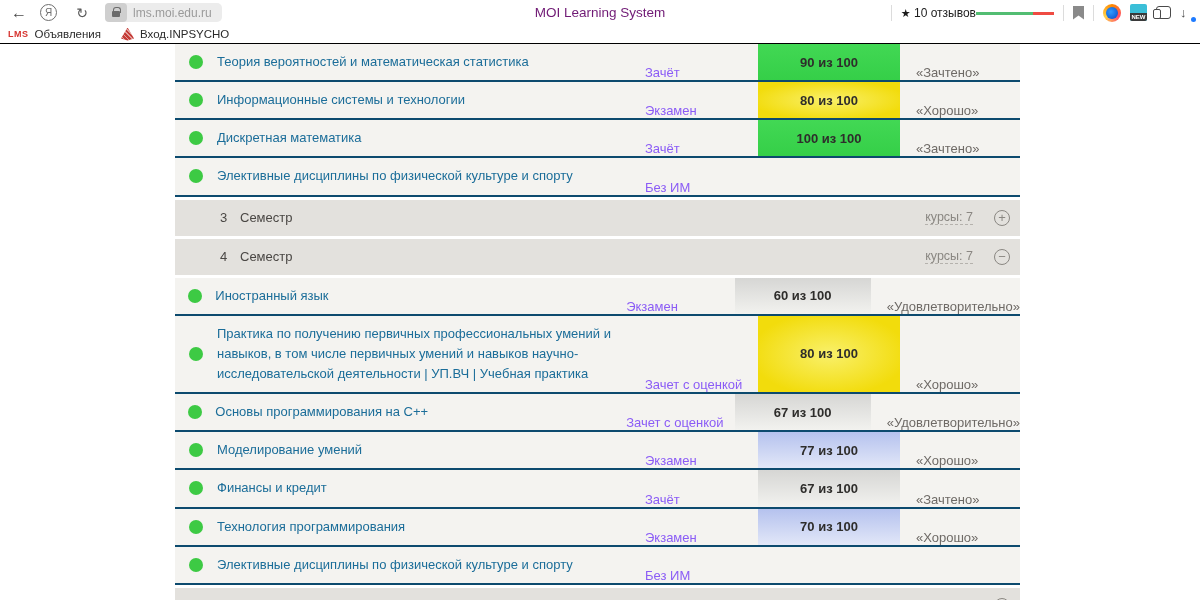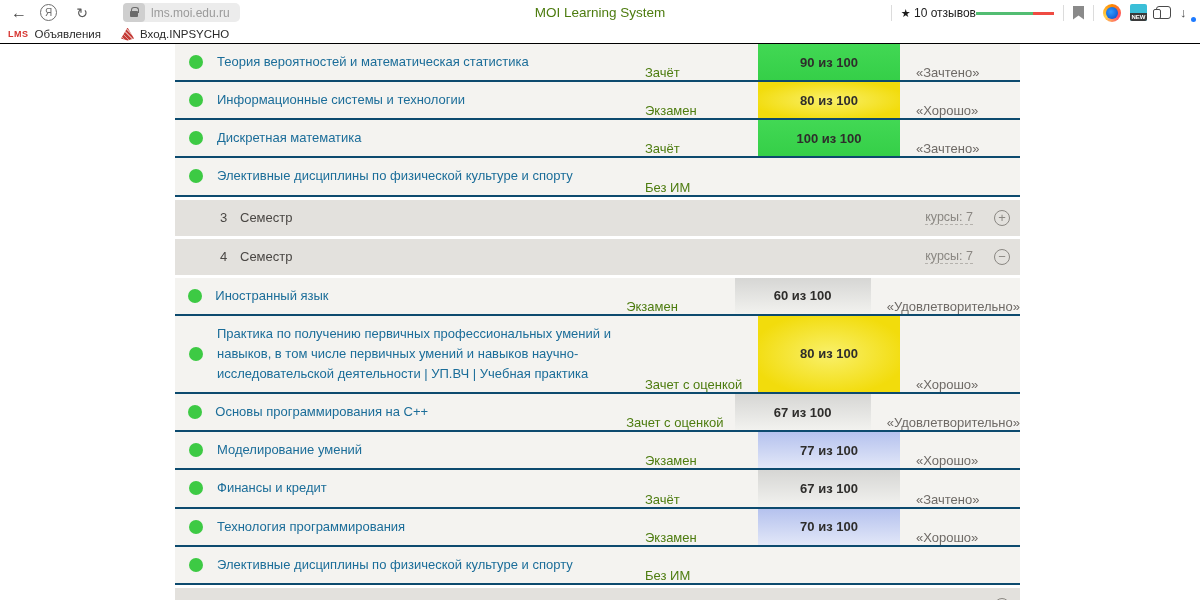--- a/index.html
+++ b/index.html
@@ -8,28 +8,28 @@
 
   
   .chrome { background:#fff; }
   .toolbar { height:25px; display:flex; align-items:center; position:relative; padding:0 6px; }
   .nav-btn { color:#4a4a4a; font-size:16px; width:26px; text-align:center; cursor:pointer; }
   .ya-circle { width:17px; height:17px; border:1.4px solid #6e6e6e; border-radius:50%;
     color:#6e6e6e; font-size:10px; display:flex; align-items:center; justify-content:center;
     margin:0 10px 0 8px; }
   .reload { color:#5a5a5a; font-size:14px; margin:0 10px 0 2px; }
   .url-pill { background:#ececec; border-radius:5px; height:19px; display:flex; align-items:center;
-    padding:0 10px 0 0;margin-left:18px; }
+    padding:0 10px 0 0; }
   .lock-box { background:#cfcfcf; border-radius:4px; width:22px; height:19px; display:flex;
     align-items:center; justify-content:center; margin-right:6px; }
   .lock { width:8px; height:6px; background:#6b6b6b; border-radius:1px; position:relative; margin-top:3px; }
   .lock:before { content:""; position:absolute; top:-4px; left:1px; width:6px; height:5px;
     border:1.4px solid #6b6b6b; border-bottom:none; border-radius:3px 3px 0 0; }
   .url-text { color:#9a9a9a; font-size:12px; }
-  .page-title { position:absolute; left:0; right:0; text-align:center; color:#4d7c0f; font-size:13.5px; pointer-events:none; }
+  .page-title { position:absolute; left:0; right:0; text-align:center; color:#701a75; font-size:13.5px; pointer-events:none; }
   .toolbar-right { margin-left:auto; display:flex; align-items:center; gap:9px; z-index:2; background:#fff; padding-left:8px; }
   .vsep { width:1px; height:16px; background:#dcdcdc; }
   .reviews { display:flex; flex-direction:row; align-items:center; cursor:pointer; }
   .reviews-label { font-size:12px; color:#1c1c1c; white-space:nowrap; }
   .reviews-label .star { font-size:11px; }
   .reviews-bar { width:78px; height:3px; margin-top:1px; display:flex; }
   .reviews-bar .pos { background:#52bd72; }
   .reviews-bar .neg { background:#ef4b42; flex:1; }
   .flag-icon { width:11px; height:14px; background:#8a8a8a;
     clip-path:polygon(0 0,100% 0,100% 100%,50% 72%,0 100%); cursor:pointer; }
@@ -57,21 +57,21 @@
 
   
   .content { background:#fff; }
   .grades { margin-left:175px; width:845px; }
   .row { display:flex; align-items:flex-end; background:#f4f3f0; border-bottom:2px solid #0c4a6e;
     min-height:38px; }
   .dot-cell { width:42px; display:flex; justify-content:center; align-items:center; align-self:stretch; }
   .dot { width:14px; height:14px; border-radius:50%; background:#3dca44; }
   .title-cell { width:428px; padding:8px 10px 8px 0; }
   .course-link { color:#1b6d99; font-size:13px; line-height:1.55; text-decoration:none; cursor:pointer; }
-  .type-cell { width:113px; font-size:13px; color:#4d7c0f; }
+  .type-cell { width:113px; font-size:13px; color:#8b5cf6; }
   .badge-cell { width:142px; align-self:stretch; display:flex; }
   .badge { flex:1; display:flex; align-items:center; justify-content:center;
     font-size:13px; font-weight:bold; color:#2e2d2b; }
   .badge-green  { background:linear-gradient(180deg,#42d854 0%,#35cf48 100%); }
   .badge-yellow { background:radial-gradient(ellipse at center,#f9f06a 0%,#f2dc0c 78%); }
   .badge-gray   { background:linear-gradient(180deg,#d6d6d4 0%,#f2f2ef 100%); }
   .badge-blue   { background:linear-gradient(180deg,#b5c2ee 0%,#e2e7f8 100%); }
   .badge-empty  { background:transparent; }
   .grade-cell { flex:1; padding-left:16px; font-size:13px; color:#6e6a66; white-space:nowrap; }
 

